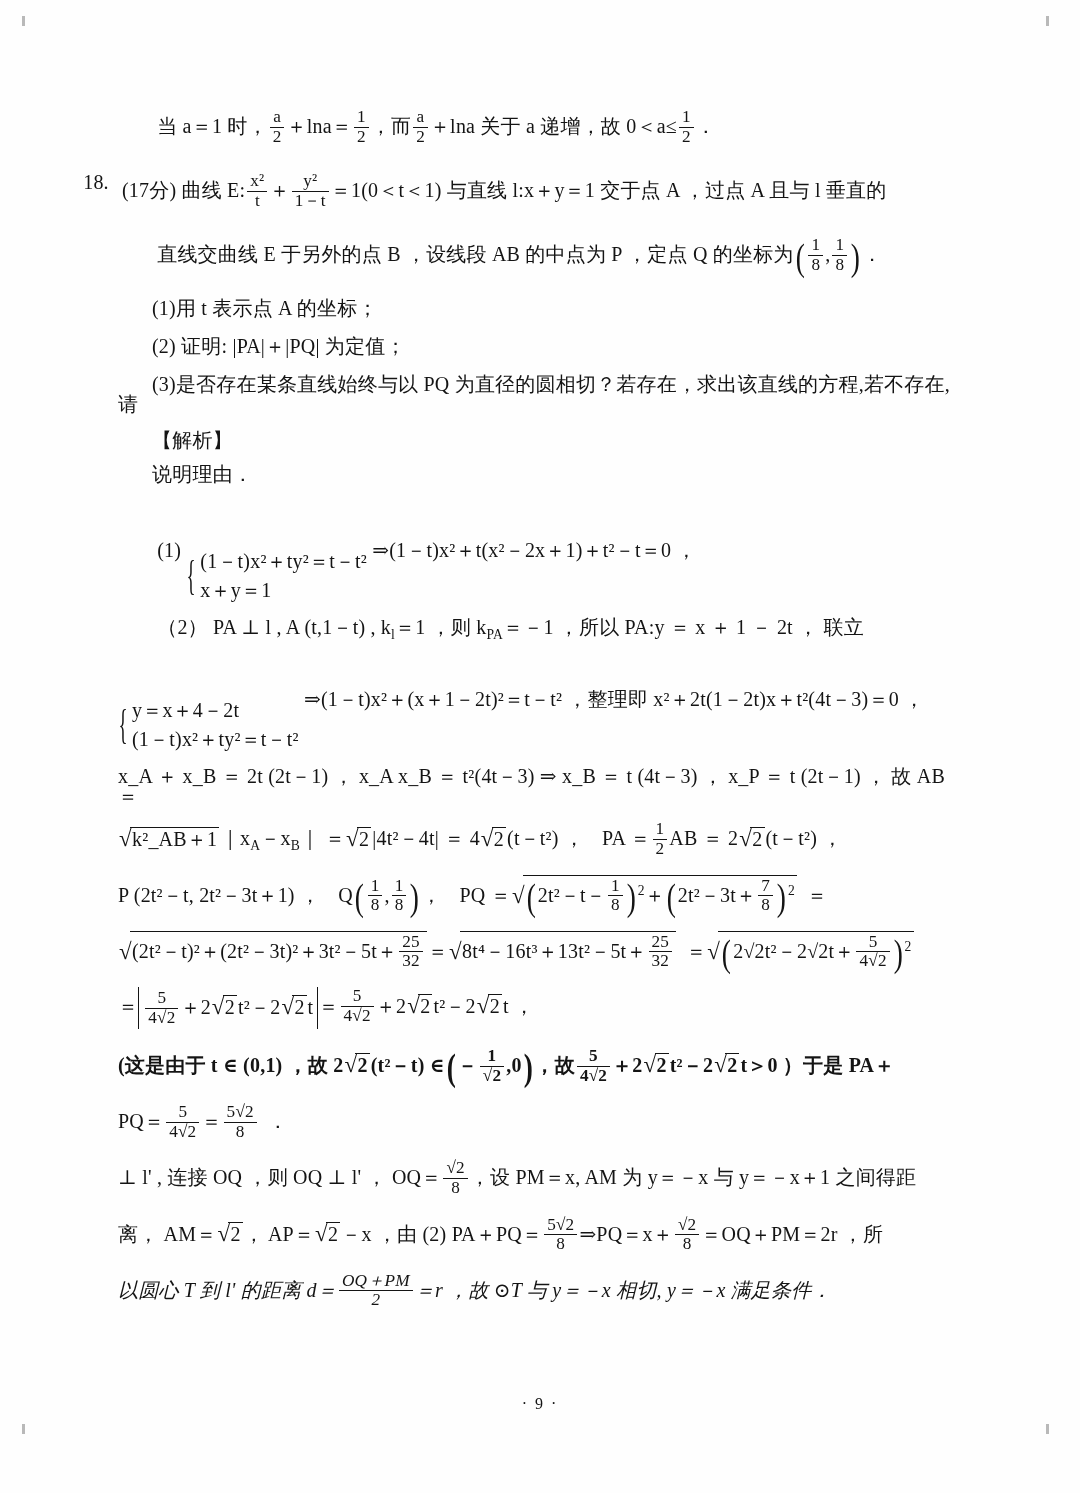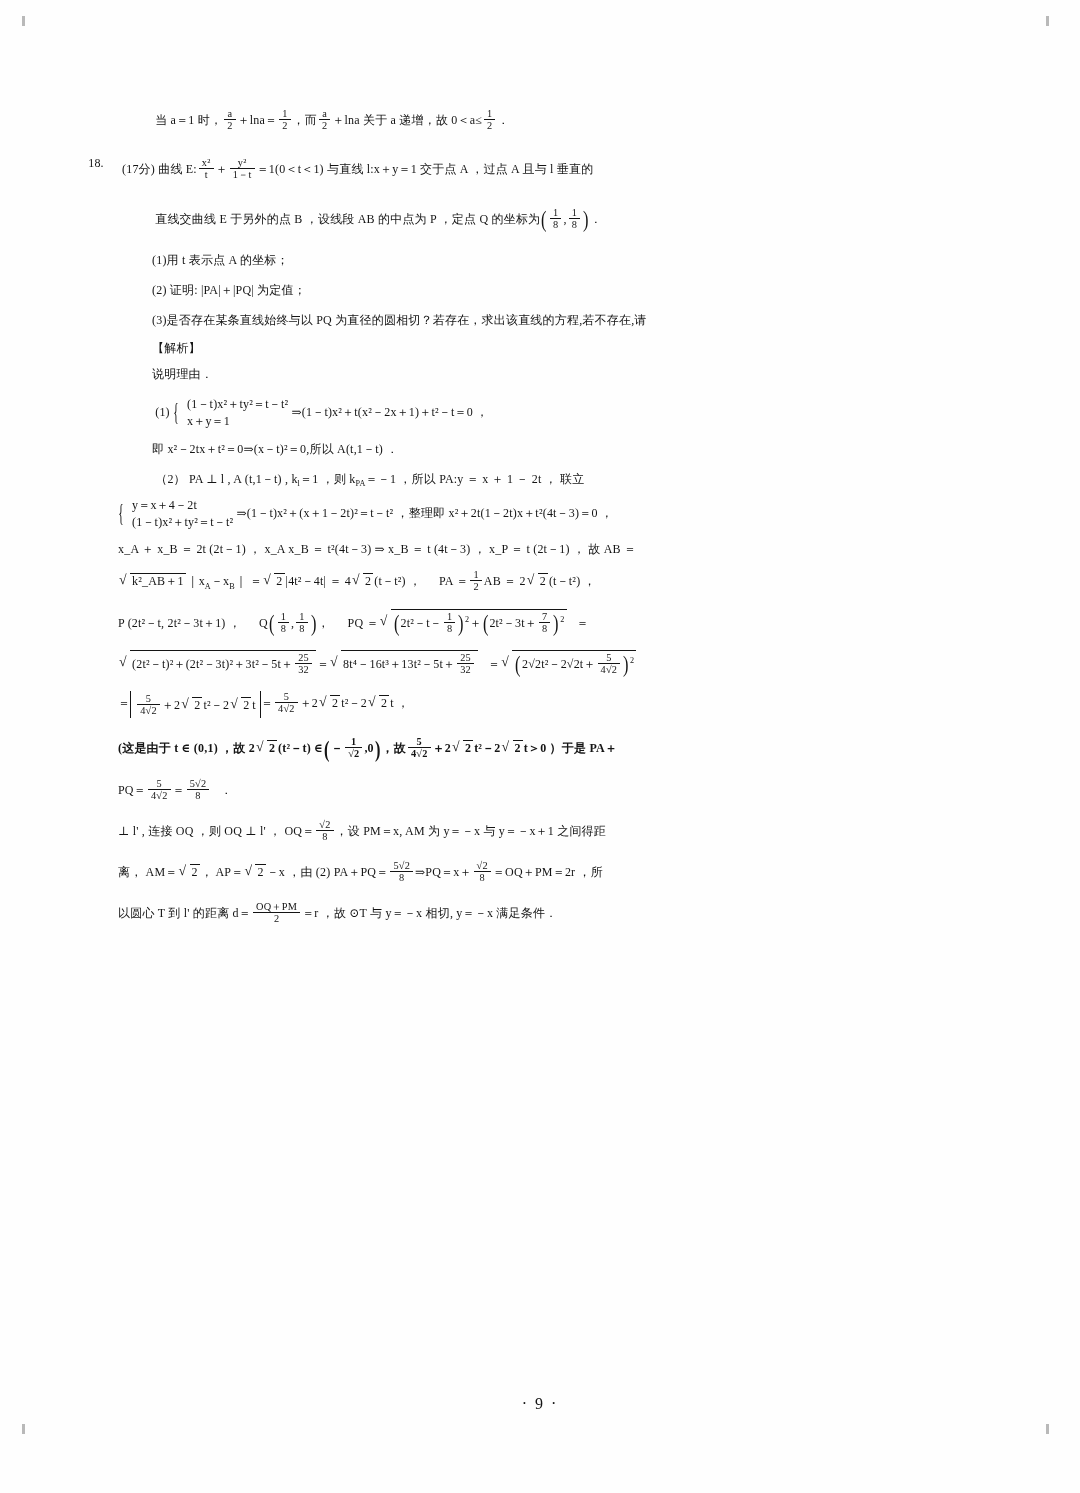--- a/index.html
+++ b/index.html
@@ -22,21 +22,21 @@
     height: 1493px;
     background: #fefefe;
   }
   .content {
     position: absolute;
     left: 118px;
     top: 108px;
     width: 848px;
   }
   .line {
-    font-size: 12px;
+    font-size: 20px;
     line-height: 1.0;
     margin-bottom: 14px;
     letter-spacing: .2px;
   }
 
   
   .frac {
     display: inline-block;
     vertical-align: -0.48em;
     text-align: center;
@@ -64,20 +64,21 @@
     padding: 1px 2px 0 2px;
   }
   sup { font-size: .68em; vertical-align: super; line-height: 0; }
   sub { font-size: .68em; vertical-align: sub; line-height: 0; }
   .brace {
     display: inline-block;
     vertical-align: middle;
     position: relative;
     padding-left: 14px;
     text-align: left;
+    margin-top: 47px;
   }
   .brace::before {
     content: "{";
     position: absolute;
     left: 0; top: 50%;
     transform: translateY(-50%) scaleY(2.0) scaleX(0.9);
     font-size: 1.05em;
   }
   .brace .r { display: block; line-height: 1.45; white-space: nowrap; }
   .item-num {
@@ -169,23 +170,20 @@
     <div class="line" style="margin-bottom:12px;">
       <span class="ind"></span>
       <span>(1)</span>
       <span class="brace">
         <span class="r">(1－t)x²＋ty²＝t－t²</span>
         <span class="r">x＋y＝1</span>
       </span>
       <span>⇒(1－t)x²＋t(x²－2x＋1)＋t²－t＝0 ，</span>
     </div>
 
-    <div class="line" style="margin-bottom:18px;">
-      <span class="ind"></span><span>即 x²－2tx＋t²＝0⇒(x－t)²＝0,所以 A(t,1－t) ．</span>
-    </div>
 
     <div class="line" style="margin-bottom:12px;">
       <span class="ind"></span>
       <span>（2） PA ⊥ l , A (t,1－t) , k</span><sub>l</sub><span>＝1 ，则 k</span><sub>PA</sub><span>＝－1 ，所以 PA:y ＝ x ＋ 1 － 2t ， 联立</span>
     </div>
 
     <div class="line" style="margin-bottom:12px;">
       <span class="brace">
         <span class="r">y＝x＋4－2t</span>
         <span class="r">(1－t)x²＋ty²＝t－t²</span>
@@ -223,20 +221,20 @@
 
 
     <div class="line" style="margin-bottom:18px;">
       <span>⊥ l' , 连接 OQ ，则 OQ ⊥ l' ， OQ＝</span><span class="frac"><span class="num">√2</span><span class="den">8</span></span><span>，设 PM＝x, AM 为 y＝－x 与 y＝－x＋1 之间得距</span>
     </div>
 
     <div class="line" style="margin-bottom:18px;">
       <span>离， AM＝</span><span class="sqrt"><span class="rad">√</span><span class="body">2</span></span><span>， AP＝</span><span class="sqrt"><span class="rad">√</span><span class="body">2</span></span><span>－x ，由 (2) PA＋PQ＝</span><span class="frac"><span class="num">5√2</span><span class="den">8</span></span><span>⇒PQ＝x＋</span><span class="frac"><span class="num">√2</span><span class="den">8</span></span><span>＝OQ＋PM＝2r ，所</span>
     </div>
 
-    <div class="line" style="margin-bottom:32px;">
+    <div class="line" style="margin-bottom:32px;font-style:italic;">
       <span>以圆心 T 到 l' 的距离 d＝</span><span class="frac"><span class="num">OQ＋PM</span><span class="den">2</span></span><span>＝r ，故 ⊙T 与 y＝－x 相切, y＝－x 满足条件．</span>
     </div>
 
   </div>
 
   <div class="footer">· 9 ·</div>
 </div>
 
 </body></html>

